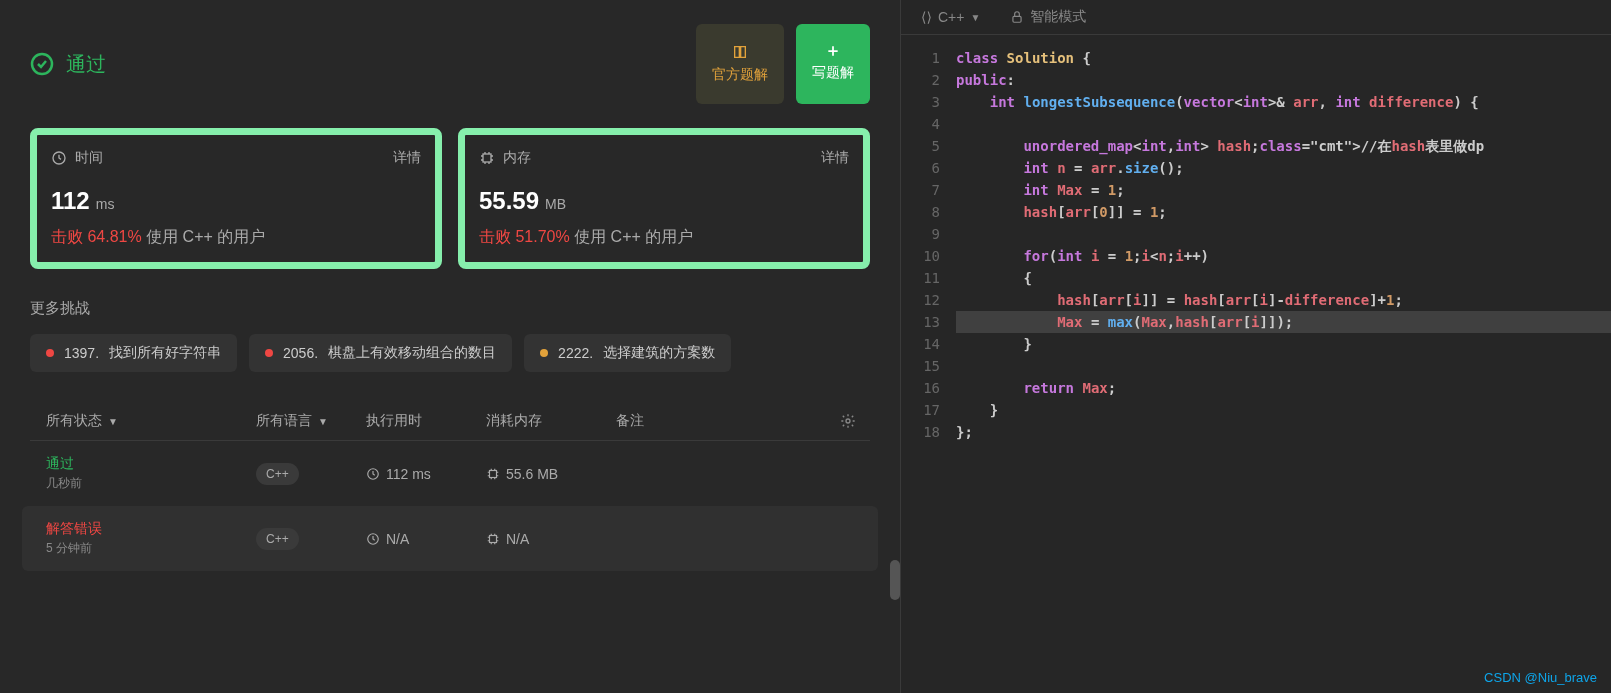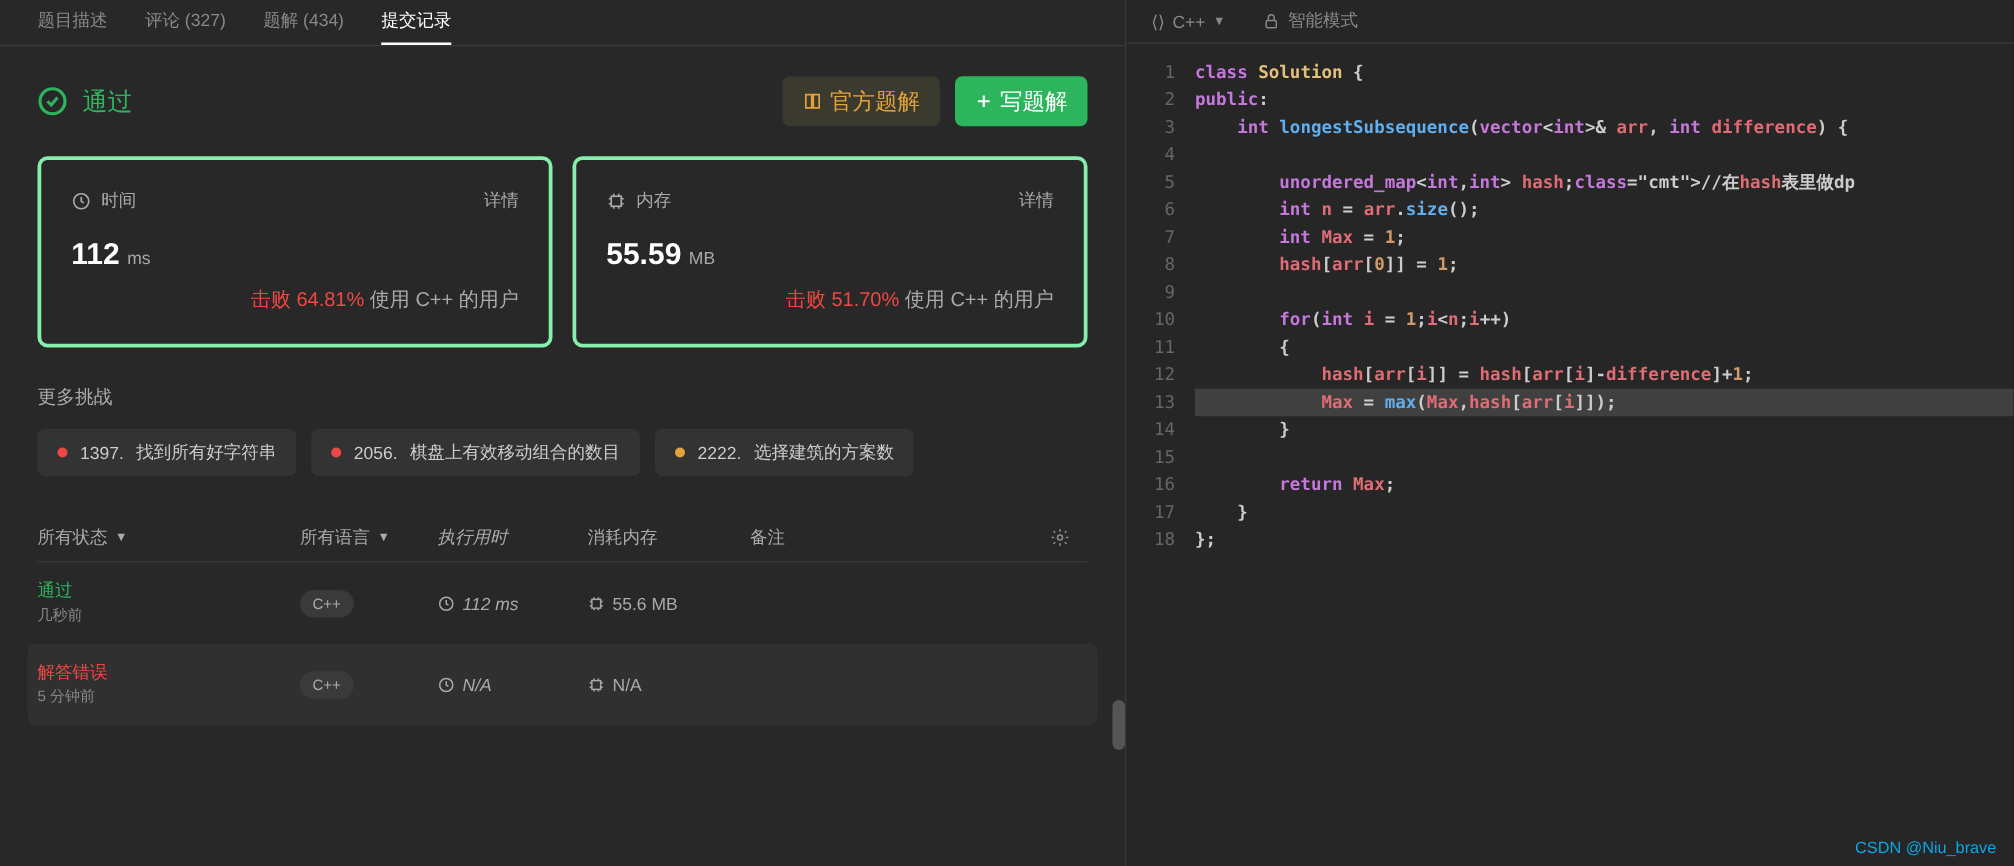--- a/index.html
+++ b/index.html
@@ -49,38 +49,38 @@
   margin-bottom: 24px;
 }
 .status-left { display: flex; align-items: center; gap: 12px; }
 .pass-icon {
   width: 24px; height: 24px; color: #2db55d;
   display: flex; align-items: center; justify-content: center;
 }
 .pass-text { color: #2db55d; font-size: 20px; font-weight: 500; }
 .status-right { display: flex; gap: 12px; }
 .btn {
-  padding: 8px 16px;
+  padding: 20px 16px;
   border-radius: 6px;
   display: flex;
   align-items: center;
   gap: 6px;
   cursor: pointer;
   border: none;
-  font-size: 18px;
+  font-size: 14px;
+  flex-direction: column;
 }
 .btn-secondary { background: #3a3a2e; color: #e2a23b; }
 .btn-primary { background: #2db55d; color: #fff; }
 .metrics { display: flex; gap: 16px; margin-bottom: 30px; }
 .metric-card {
   flex: 1;
-  border: 3px solid #86efac;
+  border: 7px solid #86efac;
   border-radius: 8px;
-  padding: 24px;
-  text-align: right;
+  padding: 14px;
 }
 .metric-header {
   display: flex;
   justify-content: space-between;
   align-items: center;
   margin-bottom: 20px;
   color: #aaa;
 }
 .metric-title { display: flex; align-items: center; gap: 8px; }
 .metric-value { display: flex; align-items: baseline; gap: 6px; margin-bottom: 12px; }
@@ -128,23 +128,23 @@
 .promo-title { color: #fff; font-size: 16px; margin-bottom: 6px; }
 .promo-sub { color: #888; font-size: 13px; }
 .promo-arrow { color: #888; font-size: 20px; }
 .submissions-header {
   display: flex;
   align-items: center;
   padding: 10px 0;
   color: #aaa;
   border-bottom: 1px solid #3a3a3a;
 }
-.col-status { width: 210px; display: flex; align-items: center; gap: 6px; }
+.col-status { width: 210px; display: flex; align-items: center; gap: 6px; margin-left: 16px; }
 .col-lang { width: 110px; display: flex; align-items: center; gap: 6px; }
-.col-time { width: 120px; font-style: italic; }
+.col-time { width: 120px; }
 .col-mem { width: 130px; }
 .col-note { flex: 1; }
 .col-gear { width: 30px; text-align: right; }
 .chevron { font-size: 10px; }
 .submission-row {
   display: flex;
   align-items: center;
   padding: 14px 0;
   cursor: pointer;
 }
@@ -201,26 +201,20 @@
   width: 10px;
   height: 40px;
   border-radius: 5px;
 }
 svg { display: block; }
 </style>
 </head>
 <body>
 
 <div class="left-panel">
-  <div class="tabs">
-    <div class="tab">题目描述</div>
-    <div class="tab">评论 (327)</div>
-    <div class="tab">题解 (434)</div>
-    <div class="tab active">提交记录</div>
-  </div>
 
   <div class="content">
     <div class="status-row">
       <div class="status-left">
         <span class="pass-icon">
           <svg width="24" height="24" viewBox="0 0 24 24" fill="none" stroke="currentColor" stroke-width="2.5">
               <circle cx="12" cy="12" r="10"></circle>
               <path d="M8 12l3 3 5-6"></path>
             </svg>
         </span>

